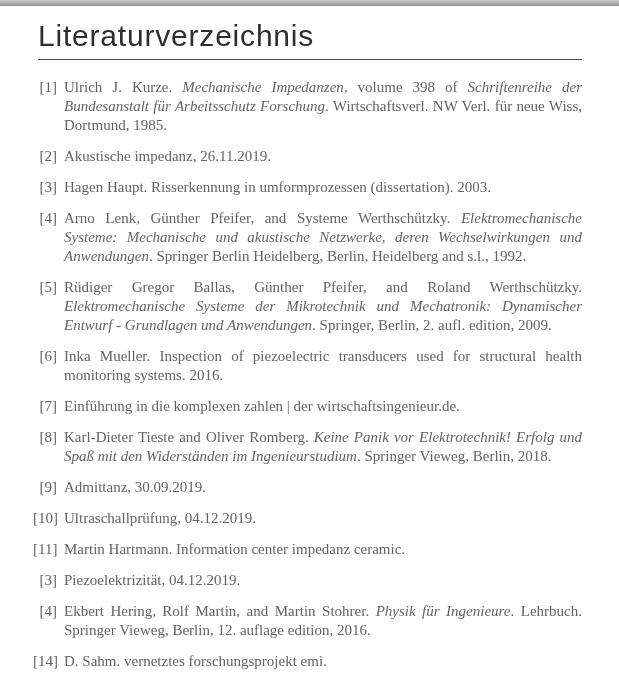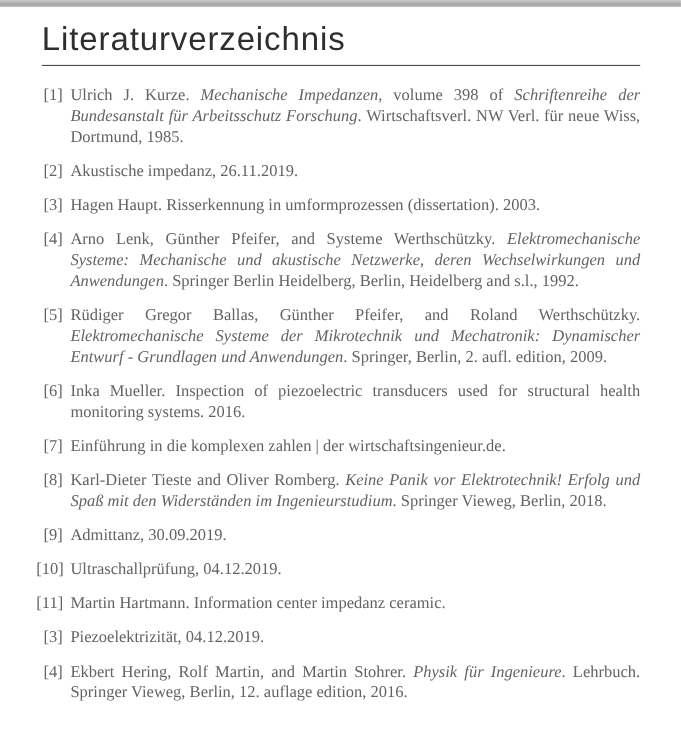--- a/index.html
+++ b/index.html
@@ -137,15 +137,19 @@
   <li>
     <span class="ref-label">[3]</span>
     <span class="ref-text"><span>Piezoelektrizität, 04.12.2019.</span></span>
   </li>
 
   <li>
     <span class="ref-label">[4]</span>
     <span class="ref-text"><span>Ekbert Hering, Rolf Martin, and Martin Stohrer. </span><em>Physik für Ingenieure</em><span>. Lehrbuch. Springer Vieweg, Berlin, 12. auflage edition, 2016.</span></span>
   </li>
 
+  <li>
+    <span class="ref-label">[14]</span>
+    <span class="ref-text"><span>D. Sahm. vernetztes forschungsprojekt emi.</span></span>
+  </li>
 
 </ol>
 </div>
 
 </body></html>

